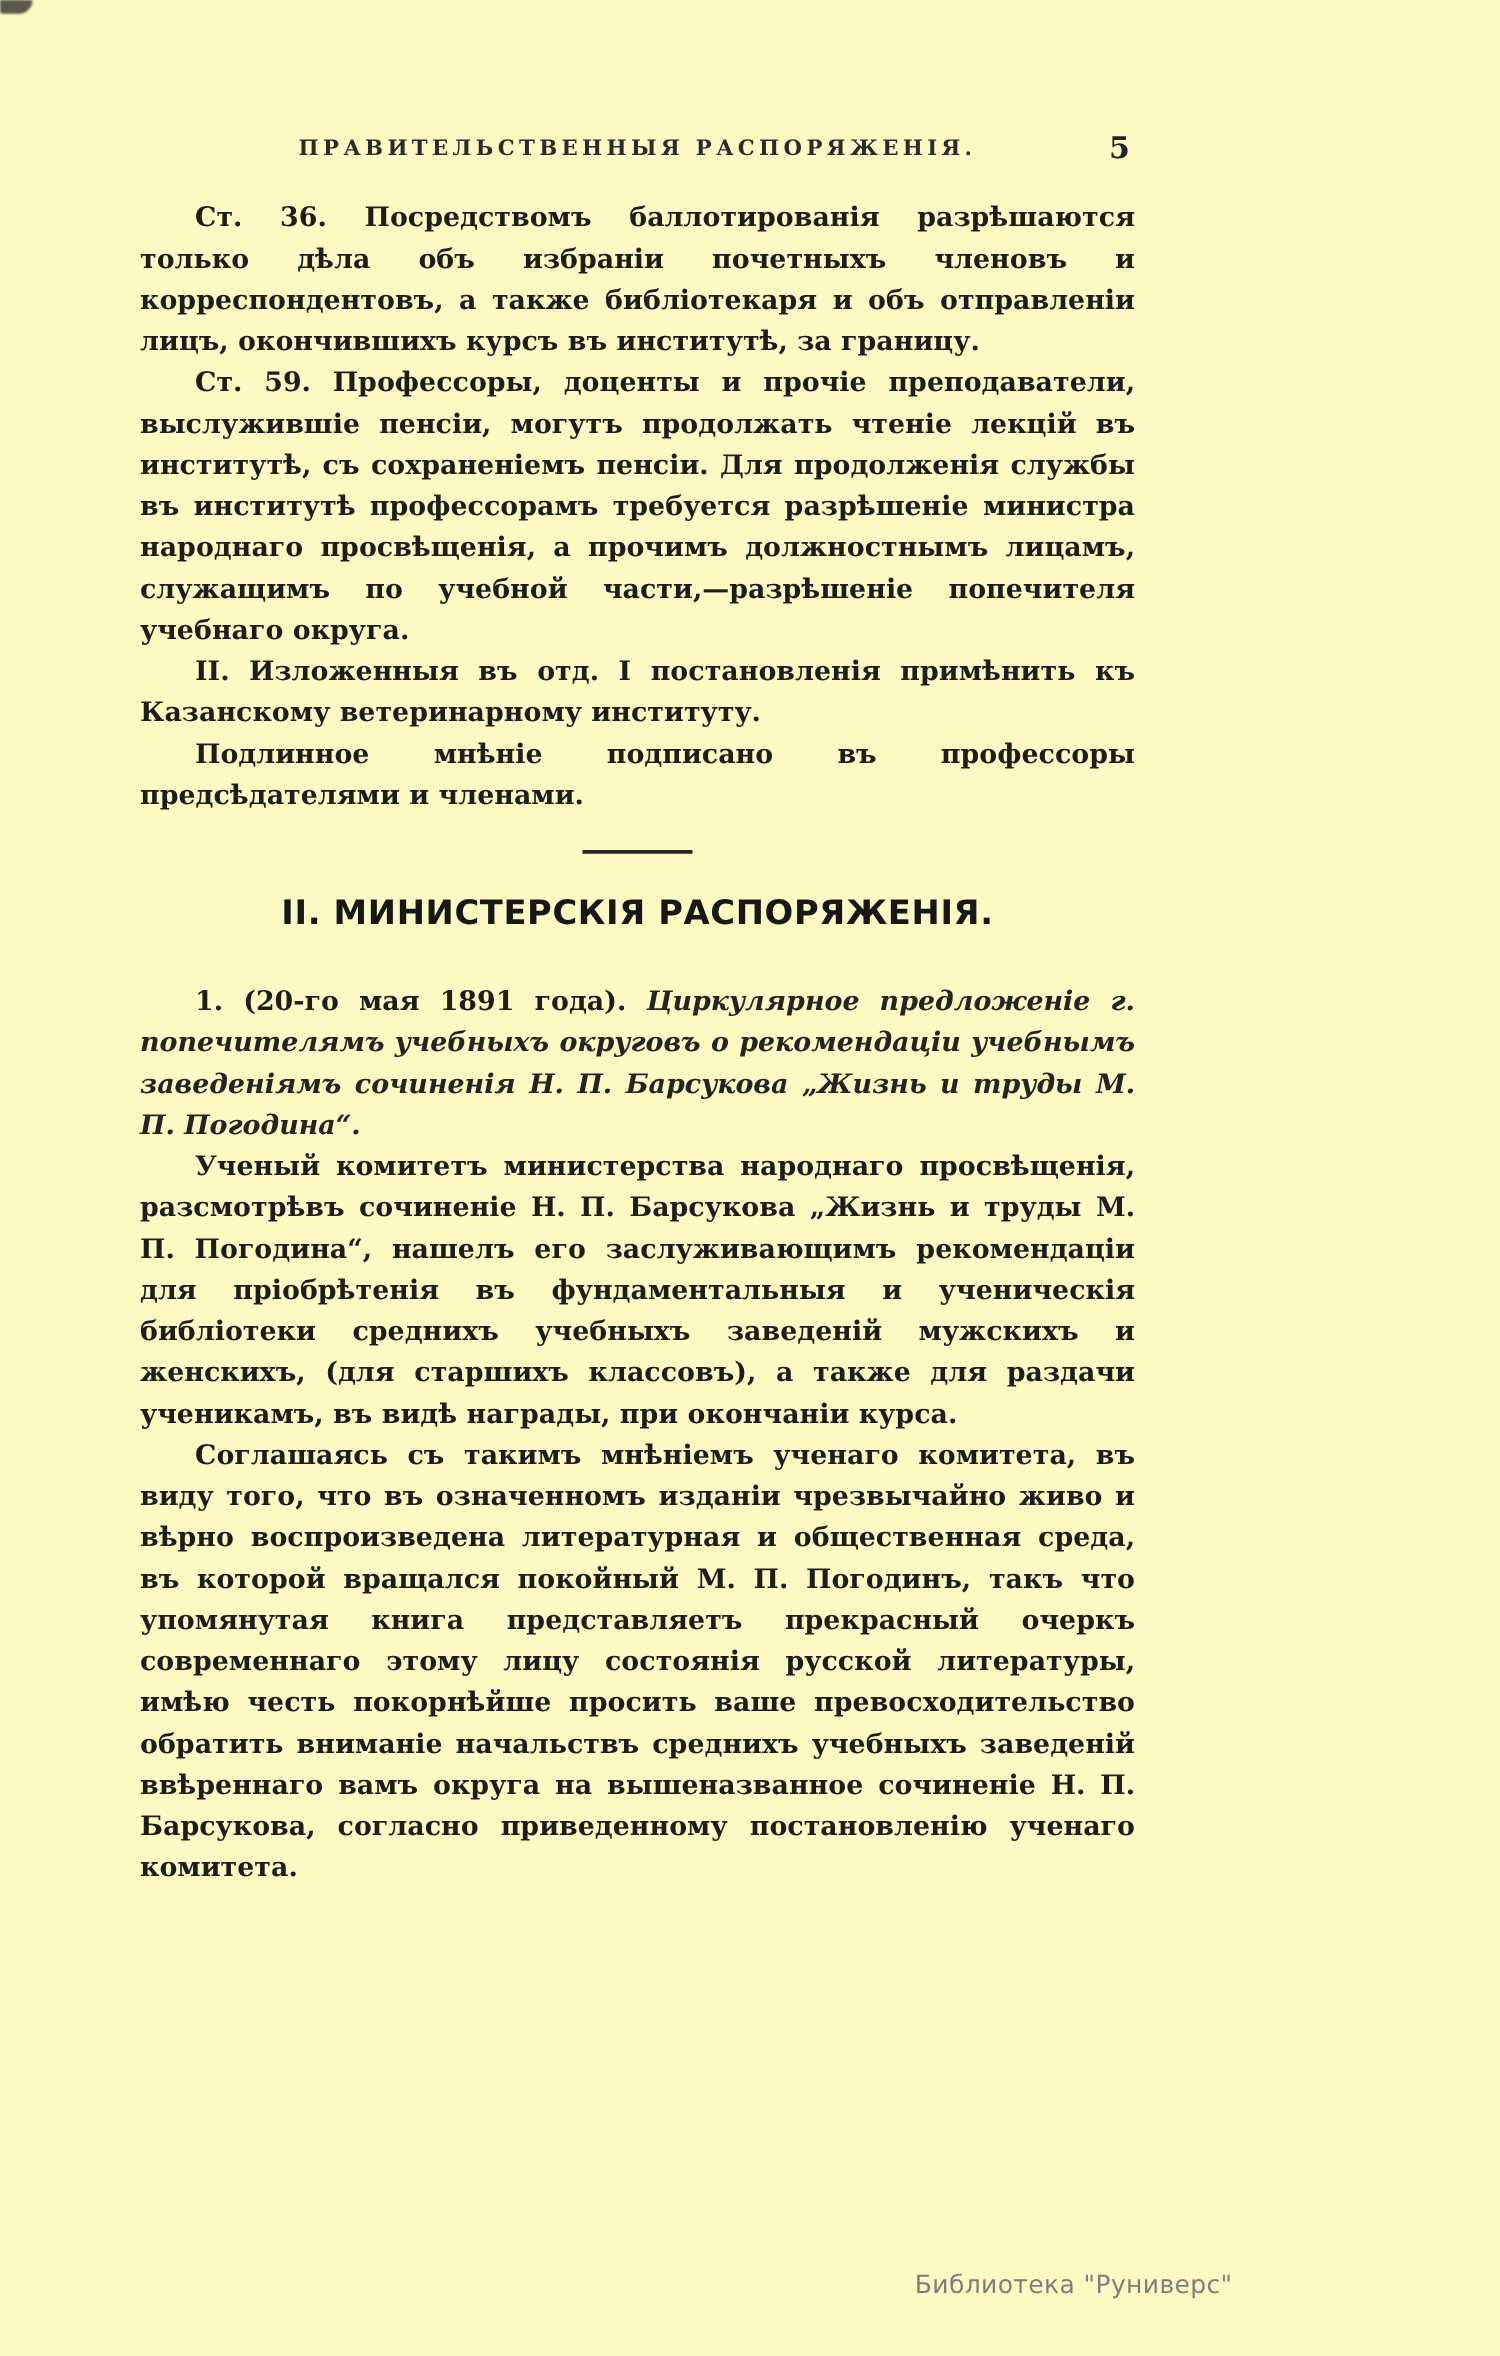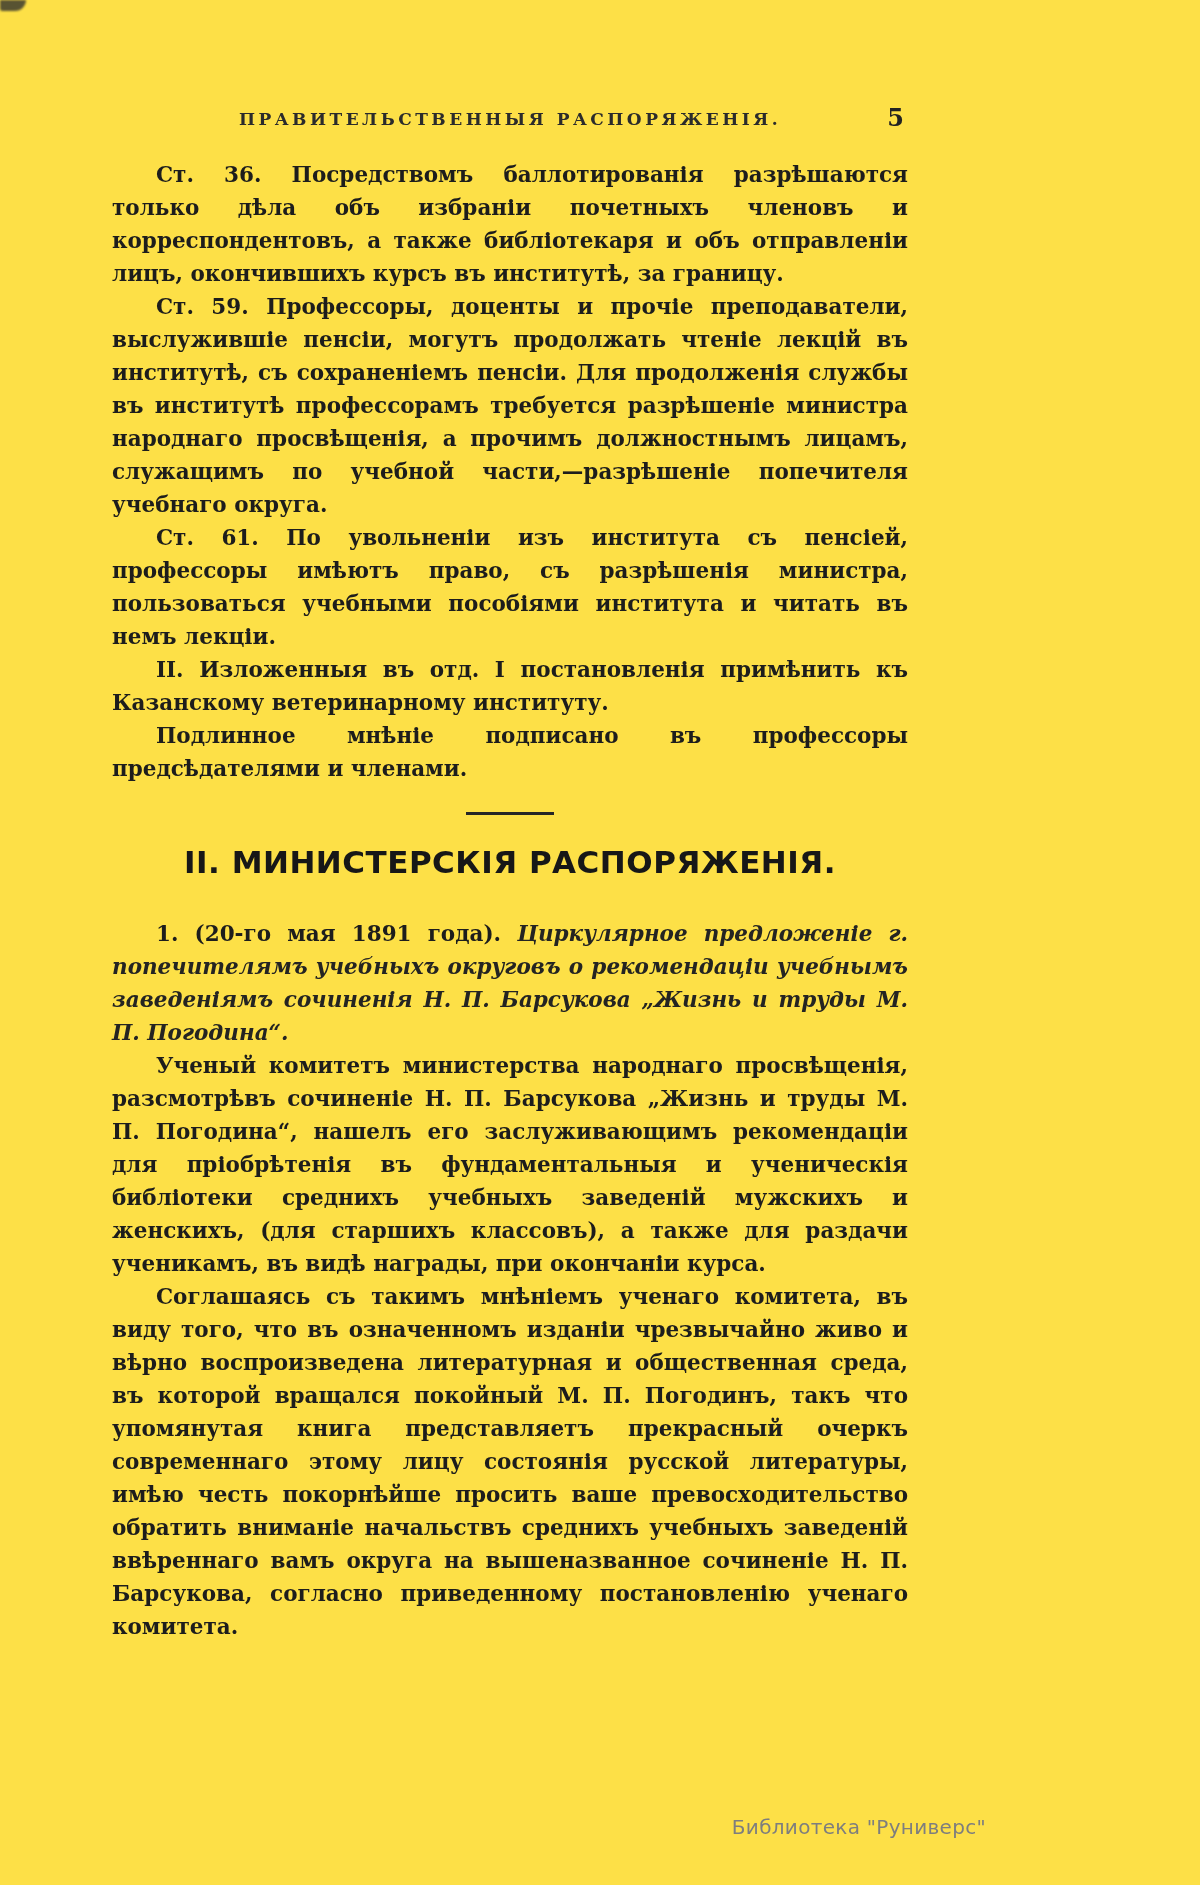--- a/index.html
+++ b/index.html
@@ -8,21 +8,21 @@
   html, body {
     width: 1200px;
     background: #e9e9e6;
     font-family: "DejaVu Serif", serif;
   }
 
   .page {
     position: relative;
     width: 1200px;
     height: 1885px;
-    background: #fde047;
+    background: #fef9c3;
     color: #1b1b1b;
     overflow: hidden;
   }
 
   
   .scan-artifact {
     position: absolute;
     top: 0;
     left: 0;
     width: 26px;
@@ -79,21 +79,21 @@
   .divider {
     width: 88px;
     height: 3px;
     background: #262626;
     margin: 27px auto 31px auto;
   }
 
   .section-heading {
     font-family: "DejaVu Sans", sans-serif;
     font-weight: 700;
-    font-size: 31px;
+    font-size: 27px;
     letter-spacing: 0.5px;
     text-align: center;
     text-indent: 0;
     margin: 0 0 38px 0;
     color: #171717;
   }
 
   .item-intro {
     margin-bottom: 6px;
   }
@@ -136,21 +136,20 @@
     <div class="header-title">ПРАВИТЕЛЬСТВЕННЫЯ РАСПОРЯЖЕНІЯ.</div>
     <div class="page-number">5</div>
   </header>
 
   <main class="text-block">
 
     <p>Ст. 36. Посредствомъ баллотированія разрѣшаются только дѣла объ избраніи почетныхъ членовъ и корреспондентовъ, а также библіотекаря и объ отправленіи лицъ, окончившихъ курсъ въ институтѣ, за границу.</p>
 
     <p>Ст. 59. Профессоры, доценты и прочіе преподаватели, выслужившіе пенсіи, могутъ продолжать чтеніе лекцій въ институтѣ, съ сохраненіемъ пенсіи. Для продолженія службы въ институтѣ профессорамъ требуется разрѣшеніе министра народнаго просвѣщенія, а прочимъ должностнымъ лицамъ, служащимъ по учебной части,—разрѣшеніе попечителя учебнаго округа.</p>
 
-    <p>Ст. 61. По увольненіи изъ института съ пенсіей, профессоры имѣютъ право, съ разрѣшенія министра, пользоваться учебными пособіями института и читать въ немъ лекціи.</p>
 
     <p>II. Изложенныя въ отд. I постановленія примѣнить къ Казанскому ветеринарному институту.</p>
 
     <p>Подлинное мнѣніе подписано въ профессоры предсѣдателями и членами.</p>
 
     <div class="divider"></div>
 
     <h2 class="section-heading">II. МИНИСТЕРСКІЯ РАСПОРЯЖЕНІЯ.</h2>
 
     <p class="item-intro">

